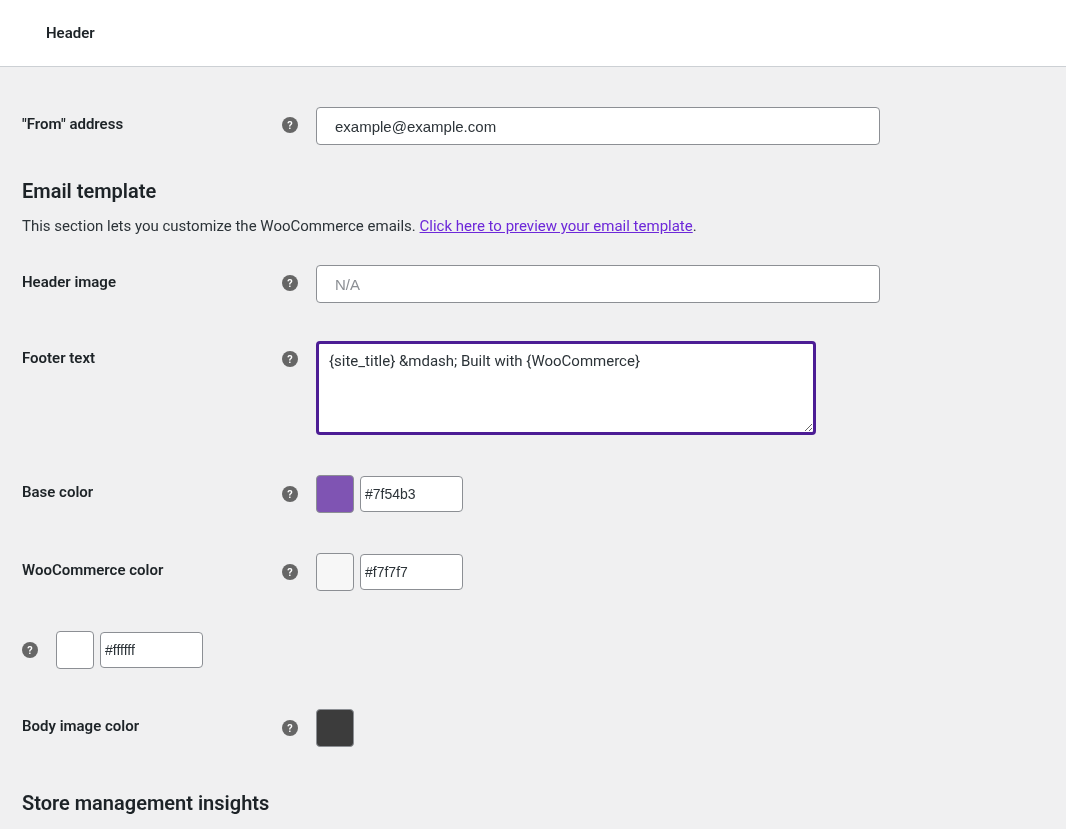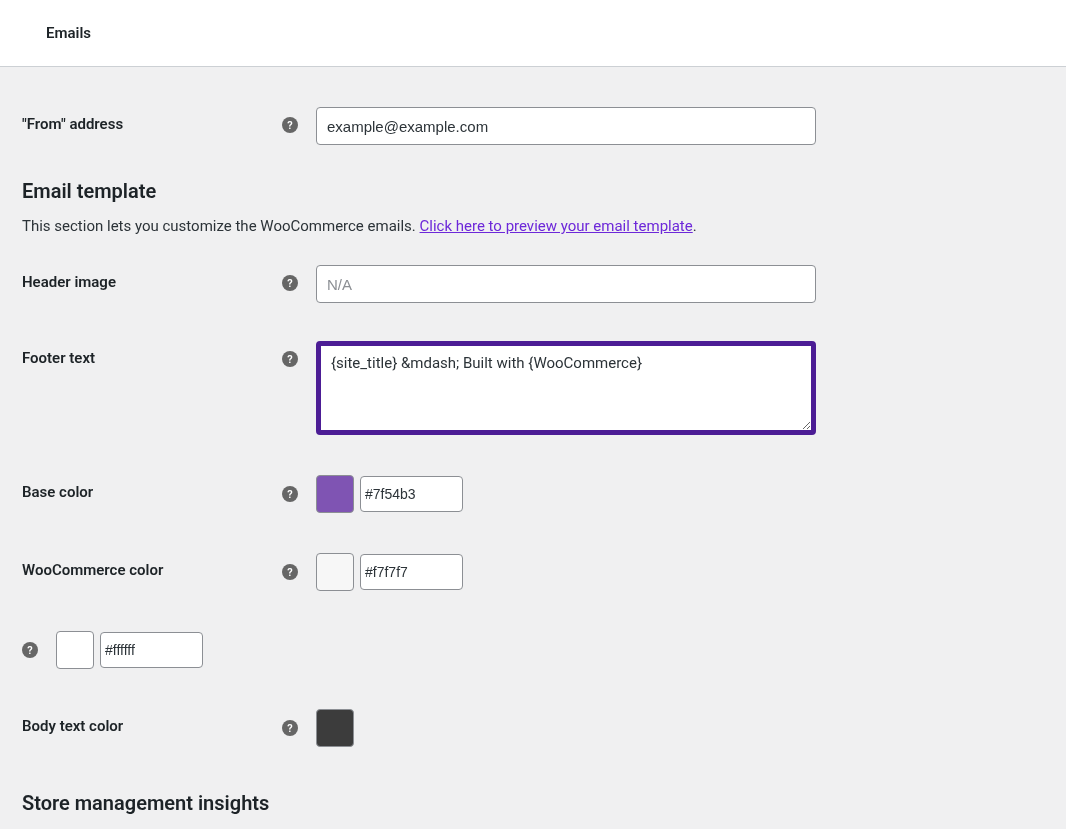--- a/index.html
+++ b/index.html
@@ -50,36 +50,36 @@
       border-radius: 50%;
       background: #666;
       color: #fff;
       font-size: 11px;
       display: flex;
       align-items: center;
       justify-content: center;
       font-weight: 600;
     }
     .text-input {
-      width: 500px;
+      width: 564px;
       height: 38px;
       border: 1px solid #8c8f94;
       border-radius: 4px;
-      padding: 5px 10px;
+      padding: 5px 18px;
       font-size: 15px;
       color: #2c3338;
       background: #fff;
     }
     .text-input::placeholder {
       color: #8c8f94;
     }
     .textarea-input {
       width: 500px;
       height: 94px;
-      border: 5px solid #4c1d95;
+      border: 3px solid #4c1d95;
       border-radius: 4px;
       padding: 8px 10px;
       font-size: 15px;
       color: #2c3338;
       background: #fff;
       resize: both;
       font-family: inherit;
     }
     .section-heading {
       font-size: 20px;
@@ -123,21 +123,21 @@
       margin-bottom: 40px;
     }
     .form-row.color-form-row .help-icon-wrap {
       padding-top: 11px;
     }
   </style>
 </head>
 <body>
 
 <div class="top-tab">
-  <span>Emails</span>
+  <span>Header</span>
 </div>
 
 <div class="content">
 
   <div class="form-row">
     <div class="form-label">"From" address</div>
     <div class="help-icon-wrap">
       <span class="help-icon">?</span>
     </div>
     <input type="text" class="text-input" value="example@example.com" style="">
@@ -190,21 +190,21 @@
     <div class="help-icon-wrap">
       <span class="help-icon">?</span>
     </div>
     <div class="color-row">
       <div class="color-swatch" style="background:#ffffff"></div>
       <input type="text" class="color-input" value="#ffffff" style="">
     </div>
   </div>
 
   <div class="form-row color-form-row">
-    <div class="form-label">Body text color</div>
+    <div class="form-label">Body image color</div>
     <div class="help-icon-wrap">
       <span class="help-icon">?</span>
     </div>
     <div class="color-row">
       <div class="color-swatch" style="background:#3c3c3c"></div>
     </div>
   </div>
 
   <h2 class="section-heading" style="margin-top:44px">Store management insights</h2>
 

